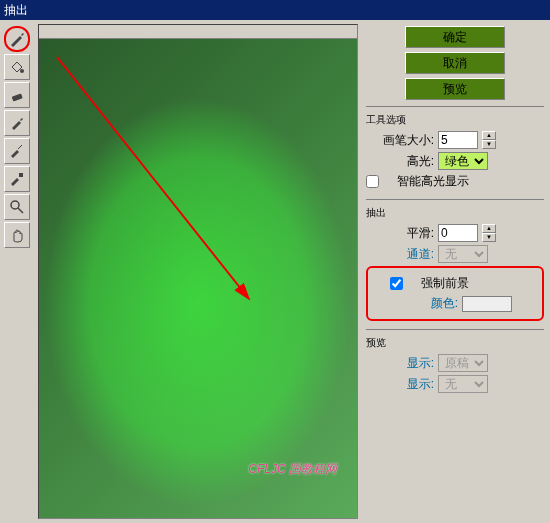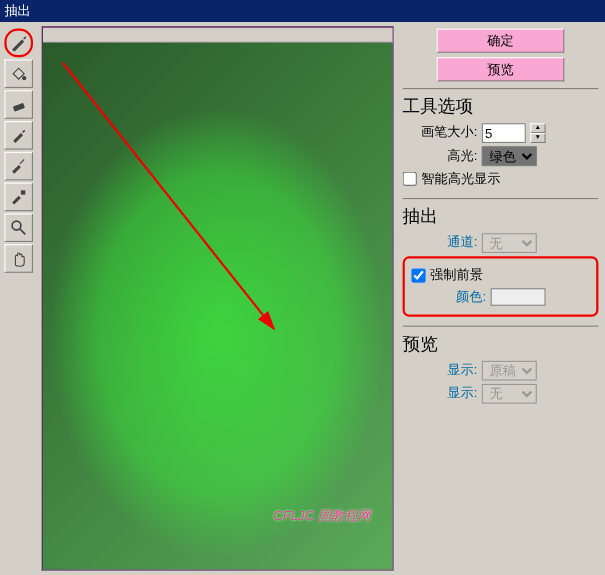--- a/index.html
+++ b/index.html
@@ -90,73 +90,73 @@
       text-shadow: 0 0 2px #fff;
     }
     .panel {
       flex: 1;
       display: flex;
       flex-direction: column;
       gap: 4px;
       padding: 2px;
     }
     .btn {
-      width: 116px;
+      width: 100px;
       height: 22px;
-      background: #f9a8d4;
+      background: #4d7c0f;
       border: 1px solid #808080;
       border-top-color: #fff;
       border-left-color: #fff;
       cursor: pointer;
       align-self: center;
       font-size: 12px;
     }
     .section {
       border-top: 1px solid #808080;
       padding-top: 6px;
       margin-top: 2px;
     }
     .section-title {
-      font-size: 16px;
+      font-size: 10px;
       margin-bottom: 4px;
     }
     .row {
       display: flex;
-      align-items: flex-start;
+      align-items: center;
       gap: 4px;
       margin: 3px 0;
       padding-left: 8px;
     }
     .row label {
       min-width: 60px;
       text-align: right;
     }
     .num-input {
       width: 40px;
       height: 18px;
       border: 1px solid #808080;
       padding: 0 2px;
       font-size: 12px;
     }
     .select {
       width: 50px;
       height: 18px;
       border: 1px solid #808080;
-      background: #737373;
+      background: #bef264;
       font-size: 12px;
       padding: 0 2px;
     }
     .select.disabled {
       background: #d4d0c8;
       color: #808080;
     }
     .checkbox-row {
       display: flex;
       align-items: center;
-      gap: 4px;
+      gap: 18px;
       margin: 3px 0;
     }
     .spinner {
       display: inline-flex;
       flex-direction: column;
       width: 14px;
       height: 18px;
     }
     .spinner-btn {
       height: 9px;
@@ -164,21 +164,21 @@
       border-top-color: #fff;
       border-left-color: #fff;
       background: #d4d0c8;
       font-size: 6px;
       line-height: 6px;
       text-align: center;
     }
     .highlight-box {
       border: 2px solid #e00;
       border-radius: 6px;
-      padding: 4px 6px;
+      padding: 4px 22px;
       margin: 2px 0;
     }
     .color-swatch {
       width: 50px;
       height: 16px;
       border: 1px solid #808080;
       background: #fff;
     }
     .color-swatch.disabled {
       background: #eee;
@@ -253,20 +253,21 @@
             </marker>
           </defs>
         <line x1="8" y1="8" x2="200" y2="250" stroke="#e00" stroke-width="2" marker-end="url(#ah)"></line>
       </svg>
       <div class="watermark">CFLJC 国教程网</div>
     </div>
   </div>
 
   <div class="panel">
     <button class="btn">确定</button>
+    <button class="btn">取消</button>
     <button class="btn">预览</button>
 
     <div class="section">
       <div class="section-title">工具选项</div>
       <div class="row">
         <label>画笔大小:</label>
         <input class="num-input" value="5" style="">
         <div class="spinner">
             <div class="spinner-btn">▲</div>
             <div class="spinner-btn">▼</div>
@@ -277,20 +278,28 @@
         <select class="select"><option>绿色</option></select>
       </div>
       <div class="checkbox-row">
         <input type="checkbox" style="">
         <span>智能高光显示</span>
       </div>
     </div>
 
     <div class="section">
       <div class="section-title">抽出</div>
+      <div class="row">
+        <label>平滑:</label>
+        <input class="num-input" value="0" style="">
+        <div class="spinner">
+            <div class="spinner-btn">▲</div>
+            <div class="spinner-btn">▼</div>
+          </div>
+      </div>
       <div class="row">
         <label class="disabled-label">通道:</label>
         <select class="select disabled" disabled=""><option>无</option></select>
       </div>
       <div class="highlight-box">
         <div class="checkbox-row">
           <input type="checkbox" checked="" style="">
           <span>强制前景</span>
         </div>
         <div class="row">

